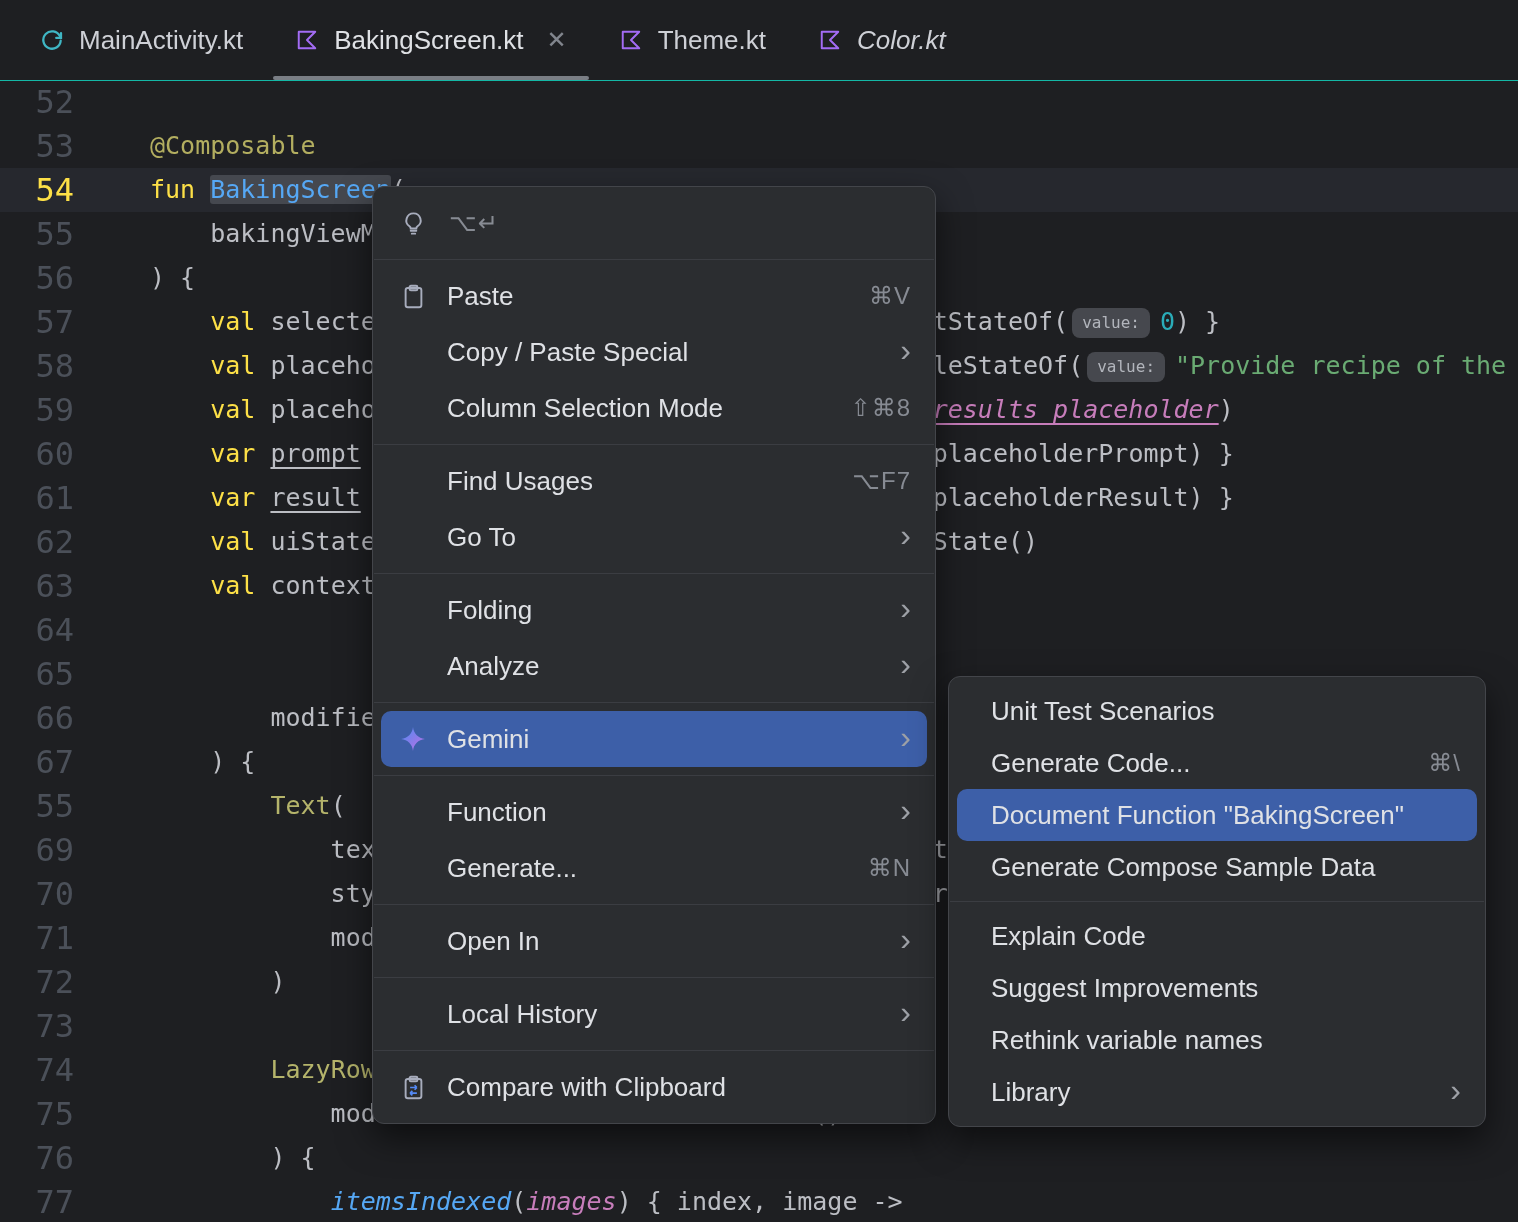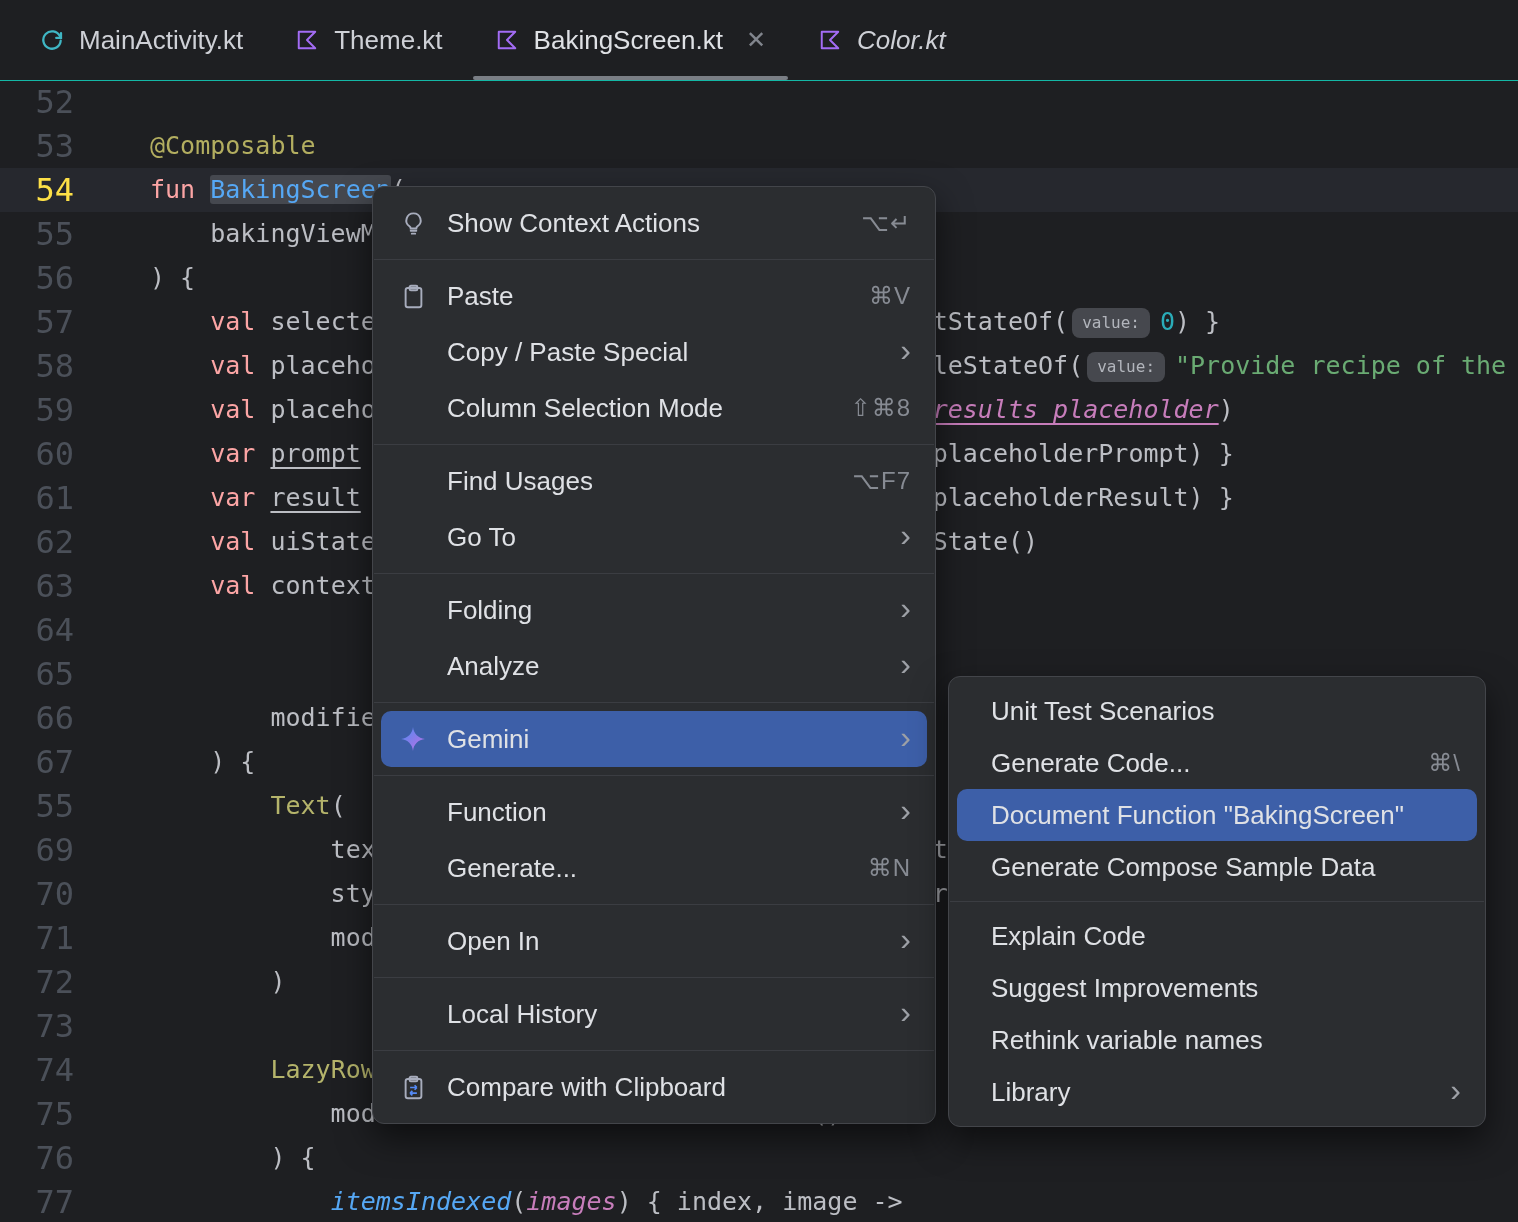--- a/index.html
+++ b/index.html
@@ -16,21 +16,21 @@
   .tab-icon svg{display:block}
   .tab-close{margin-left:8px;color:#81858D;font-size:24px;line-height:1}
   
   .editor{position:absolute;top:80px;left:0;right:0;bottom:0;overflow:hidden}
   .code-row{display:flex;height:44px;line-height:44px;font-family:"DejaVu Sans Mono","Liberation Mono",monospace;font-size:25px;white-space:pre}
   .code-row.caret{background:#26282E}
   .gutter{flex:0 0 110px;width:110px;box-sizing:border-box;text-align:right;padding-right:36px;color:#4B5059;font-size:32px}
   .code-row.caret .gutter{color:#fde047}
   .code-text{padding-left:40px;white-space:pre}
   .sp{color:#BCBEC4}
-  .kw{color:#fca5a5}
+  .kw{color:#fde047}
   .fn{color:#56A8F5}
   .ann{color:#B3AE60}
   .cc{color:#B5B46B}
   .num{color:#2AACB8}
   .str{color:#6AAB73}
   .resfld{color:#C77DBB;font-style:italic;text-decoration:underline;text-underline-offset:5px}
   .varu{color:#BCBEC4;text-decoration:underline;text-underline-offset:5px}
   .ext{color:#56A8F5;font-style:italic}
   .prop{color:#C77DBB;font-style:italic}
   .hl{background:#45484F;border-radius:3px}
@@ -56,36 +56,36 @@
 <div class="tab-bar" id="tab-bar">
     <div class="tab">
       <span class="tab-icon">
         <svg viewBox="0 0 16 16" width="24" height="24" fill="none" stroke="#3FB6C4" stroke-width="1.5" stroke-linecap="round">
           <path d="M13.2 5.4A5.8 5.8 0 1 0 13.8 8.4"></path>
           <path d="M14 3.4v3.2h-3.2"></path>
         </svg>
       </span>
       <span class="tab-label">MainActivity.kt</span>
     </div>
-    <div class="tab">
+    <div class="tab active">
       <span class="tab-icon">
         <svg viewBox="0 0 16 16" width="24" height="24" fill="none" stroke="#A36CF5" stroke-width="1.3" stroke-linejoin="round">
           <path d="M2.5 2.5h11L8 8l5.5 5.5h-11z"></path>
         </svg>
       </span>
-      <span class="tab-label">Theme.kt</span>
-    </div>
-    <div class="tab active">
+      <span class="tab-label">BakingScreen.kt</span>
+      <span class="tab-close">✕</span>
+    </div>
+    <div class="tab">
       <span class="tab-icon">
         <svg viewBox="0 0 16 16" width="24" height="24" fill="none" stroke="#A36CF5" stroke-width="1.3" stroke-linejoin="round">
           <path d="M2.5 2.5h11L8 8l5.5 5.5h-11z"></path>
         </svg>
       </span>
-      <span class="tab-label">BakingScreen.kt</span>
-      <span class="tab-close">✕</span>
+      <span class="tab-label">Theme.kt</span>
     </div>
     <div class="tab italic">
       <span class="tab-icon">
         <svg viewBox="0 0 16 16" width="24" height="24" fill="none" stroke="#A36CF5" stroke-width="1.3" stroke-linejoin="round">
           <path d="M2.5 2.5h11L8 8l5.5 5.5h-11z"></path>
         </svg>
       </span>
       <span class="tab-label">Color.kt</span>
     </div>
   </div>
@@ -123,21 +123,20 @@
 
 <div class="menu" id="context-menu">
     <div class="menu-item">
       <span class="mi-icon">
         <svg viewBox="0 0 24 24" width="27" height="27" fill="none" stroke="#A8ADBD" stroke-width="1.7" stroke-linecap="round">
           <path d="M9.5 18.5h5"></path>
           <path d="M10.5 21h3"></path>
           <path d="M12 3a6.3 6.3 0 0 1 3.6 11.5c-.7.5-1.1 1.2-1.1 2h-5c0-.8-.4-1.5-1.1-2A6.3 6.3 0 0 1 12 3z"></path>
         </svg>
       </span>
-      <span class="mi-label">Show Context Actions</span>
       <span class="mi-shortcut">⌥↵</span>
     </div>
     <div class="separator"></div>
     <div class="menu-item">
       <span class="mi-icon">
         <svg viewBox="0 0 24 24" width="27" height="27" fill="none" stroke="#A8ADBD" stroke-width="1.7">
           <rect x="5" y="4.5" width="14" height="17" rx="2"></rect>
           <rect x="8.5" y="2.5" width="7" height="4" rx="1.2"></rect>
         </svg>
       </span>

